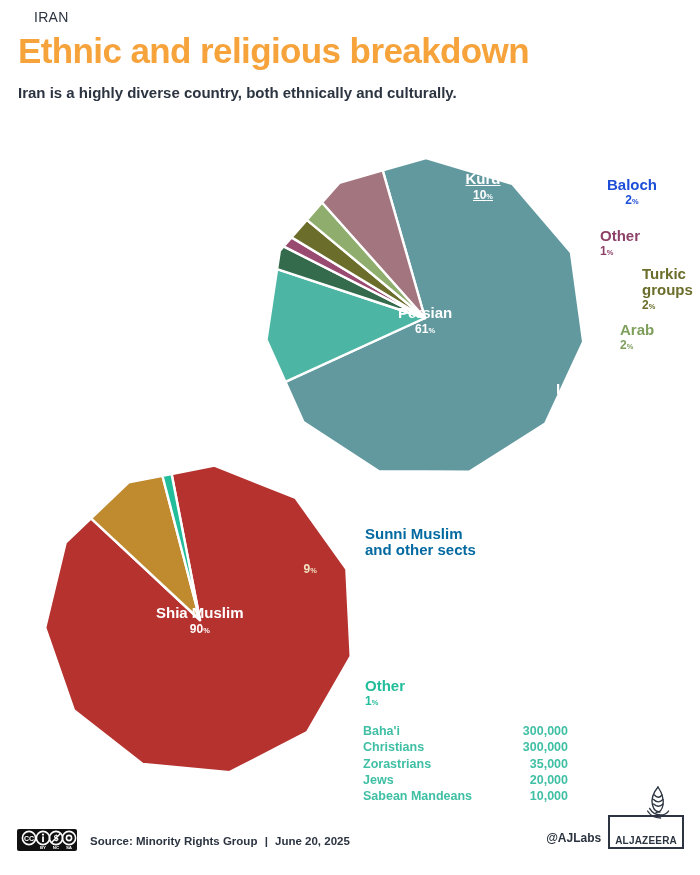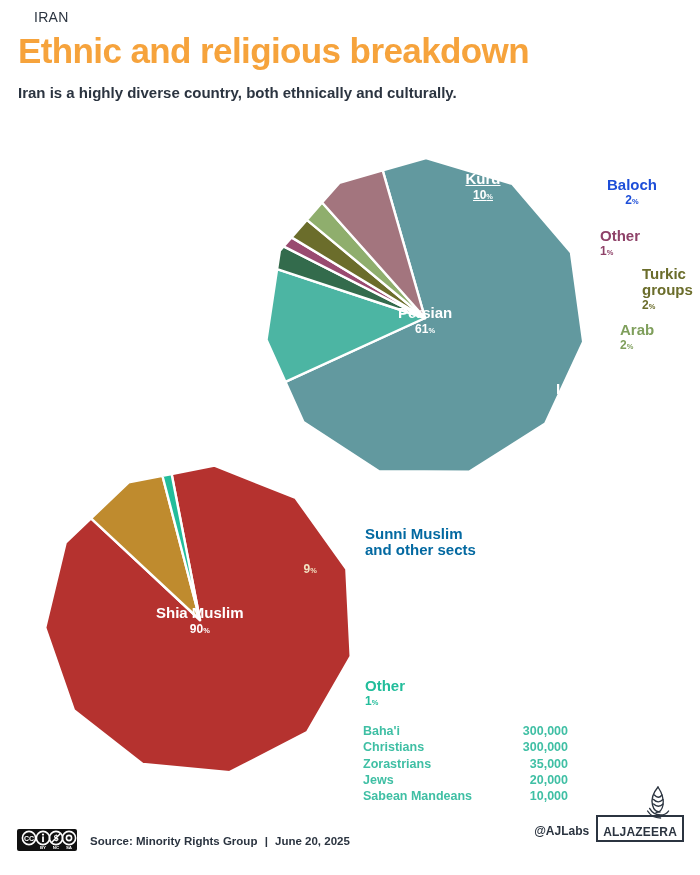--- a/index.html
+++ b/index.html
@@ -64,22 +64,22 @@
   }
   .cc { position: absolute; left: 17px; top: 16px; }
   .source {
     position: absolute; left: 90px; top: 22px;
     font-size: 11.5px; font-weight: bold; color: #2b3440; white-space: nowrap;
   }
   .source .sep { color: #2b3440; padding: 0 4px; }
   .aj-wrap { position: absolute; right: 16px; top: 2px; display: flex; align-items: flex-end; gap: 7px; }
   .ajlabs { font-size: 12px; font-weight: bold; color: #2b3440; padding-bottom: 4px; margin-top: 7px; }
   .ajbox {
-    border: 2px solid #2b3440; padding: 8px 5px 1px 5px;
-    font-size: 12px; font-weight: bold; letter-spacing: .2px; color: #2b3440;
+    border: 2px solid #2b3440; padding: 18px 5px 1px 5px;
+    font-size: 10px; font-weight: bold; letter-spacing: .2px; color: #2b3440;
   }
   .ajlogo { position: absolute; right: 22px; top: -28px; }
 </style>
 </head>
 <body>
 
 <div class="header">
   <p class="kicker">IRAN</p>
   <h1 class="headline">Ethnic and religious breakdown</h1>
   <p class="subhead">Iran is a highly diverse country, both ethnically and culturally.</p>

